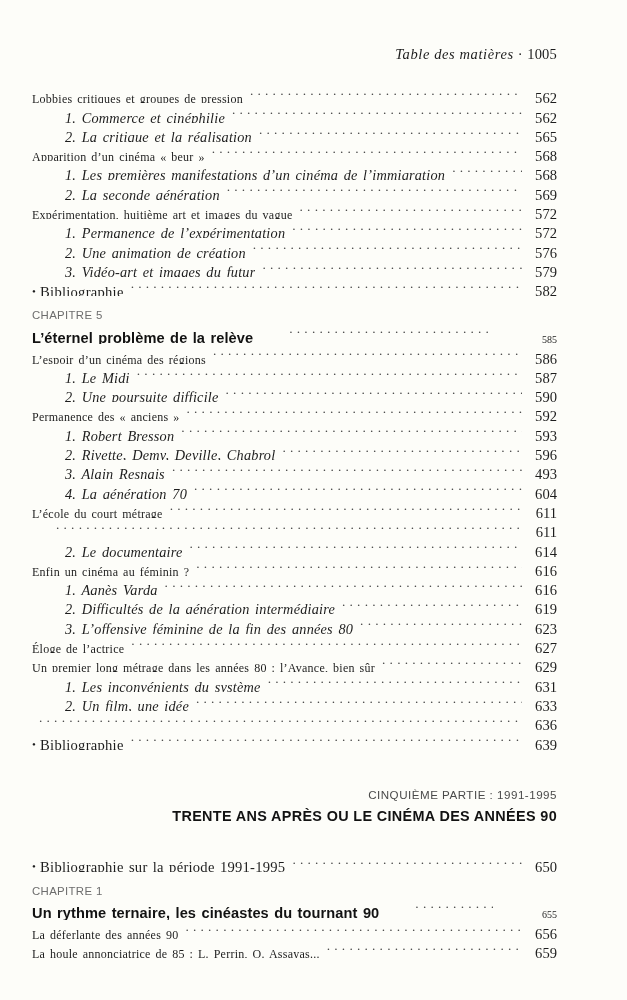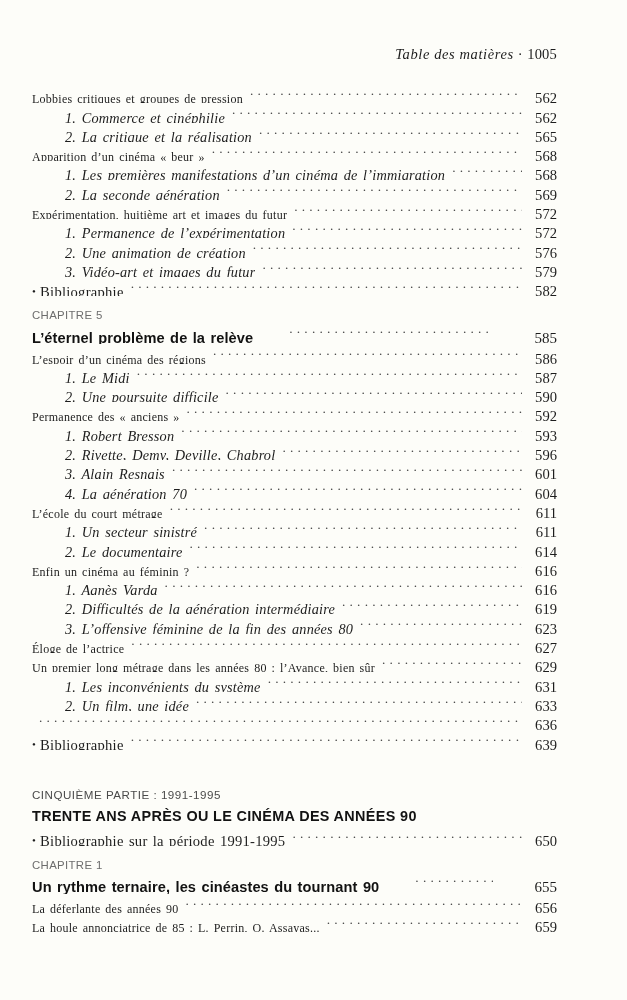--- a/index.html
+++ b/index.html
@@ -155,27 +155,28 @@
     font-weight: bold;
     font-size: 14.6px;
     letter-spacing: 0.1px;
     word-spacing: 1.2px;
     color: #121212;
   }
   .chapter-line .leader::before {
     bottom: 4px;
   }
   .chapter-line .page-no {
-    font-size: 15px;
+    font-size: 10px;
   }
 
   
   .part-heading {
-    text-align: left;
+    text-align: right;
     margin-top: 36px;
+    margin-bottom: 26px;
   }
   .part-kicker {
     font-family: "Liberation Sans", sans-serif;
     font-size: 11.6px;
     letter-spacing: 0.5px;
     color: #4a4a4a;
     line-height: 18px;
   }
   .part-title {
     font-family: "Liberation Sans", sans-serif;
@@ -223,21 +224,21 @@
           <span class="label">1. Les premières manifestations d’un cinéma de l’immigration</span>
           <span class="leader"></span>
           <span class="page-no">568</span>
         </div>
         <div class="entry lvl2">
           <span class="label">2. La seconde génération</span>
           <span class="leader"></span>
           <span class="page-no">569</span>
         </div>
         <div class="entry lvl1">
-          <span class="label">Expérimentation, huitième art et images du futur</span>
+          <span class="label">Expérimentation, huitième art et images du vague</span>
           <span class="leader"></span>
           <span class="page-no">572</span>
         </div>
         <div class="entry lvl2">
           <span class="label">1. Permanence de l’expérimentation</span>
           <span class="leader"></span>
           <span class="page-no">572</span>
         </div>
         <div class="entry lvl2">
           <span class="label">2. Une animation de création</span>
@@ -292,34 +293,33 @@
           <span class="page-no">593</span>
         </div>
         <div class="entry lvl2">
           <span class="label">2. Rivette, Demy, Deville, Chabrol</span>
           <span class="leader"></span>
           <span class="page-no">596</span>
         </div>
         <div class="entry lvl2">
           <span class="label">3. Alain Resnais</span>
           <span class="leader"></span>
-          <span class="page-no">601</span>
+          <span class="page-no">493</span>
         </div>
         <div class="entry lvl2">
           <span class="label">4. La génération 70</span>
           <span class="leader"></span>
           <span class="page-no">604</span>
         </div>
         <div class="entry lvl1">
           <span class="label">L’école du court métrage</span>
           <span class="leader"></span>
           <span class="page-no">611</span>
         </div>
         <div class="entry lvl2">
-          <span class="label">1. Un secteur sinistré</span>
           <span class="leader"></span>
           <span class="page-no">611</span>
         </div>
         <div class="entry lvl2">
           <span class="label">2. Le documentaire</span>
           <span class="leader"></span>
           <span class="page-no">614</span>
         </div>
         <div class="entry lvl1">
           <span class="label">Enfin un cinéma au féminin ?</span>

